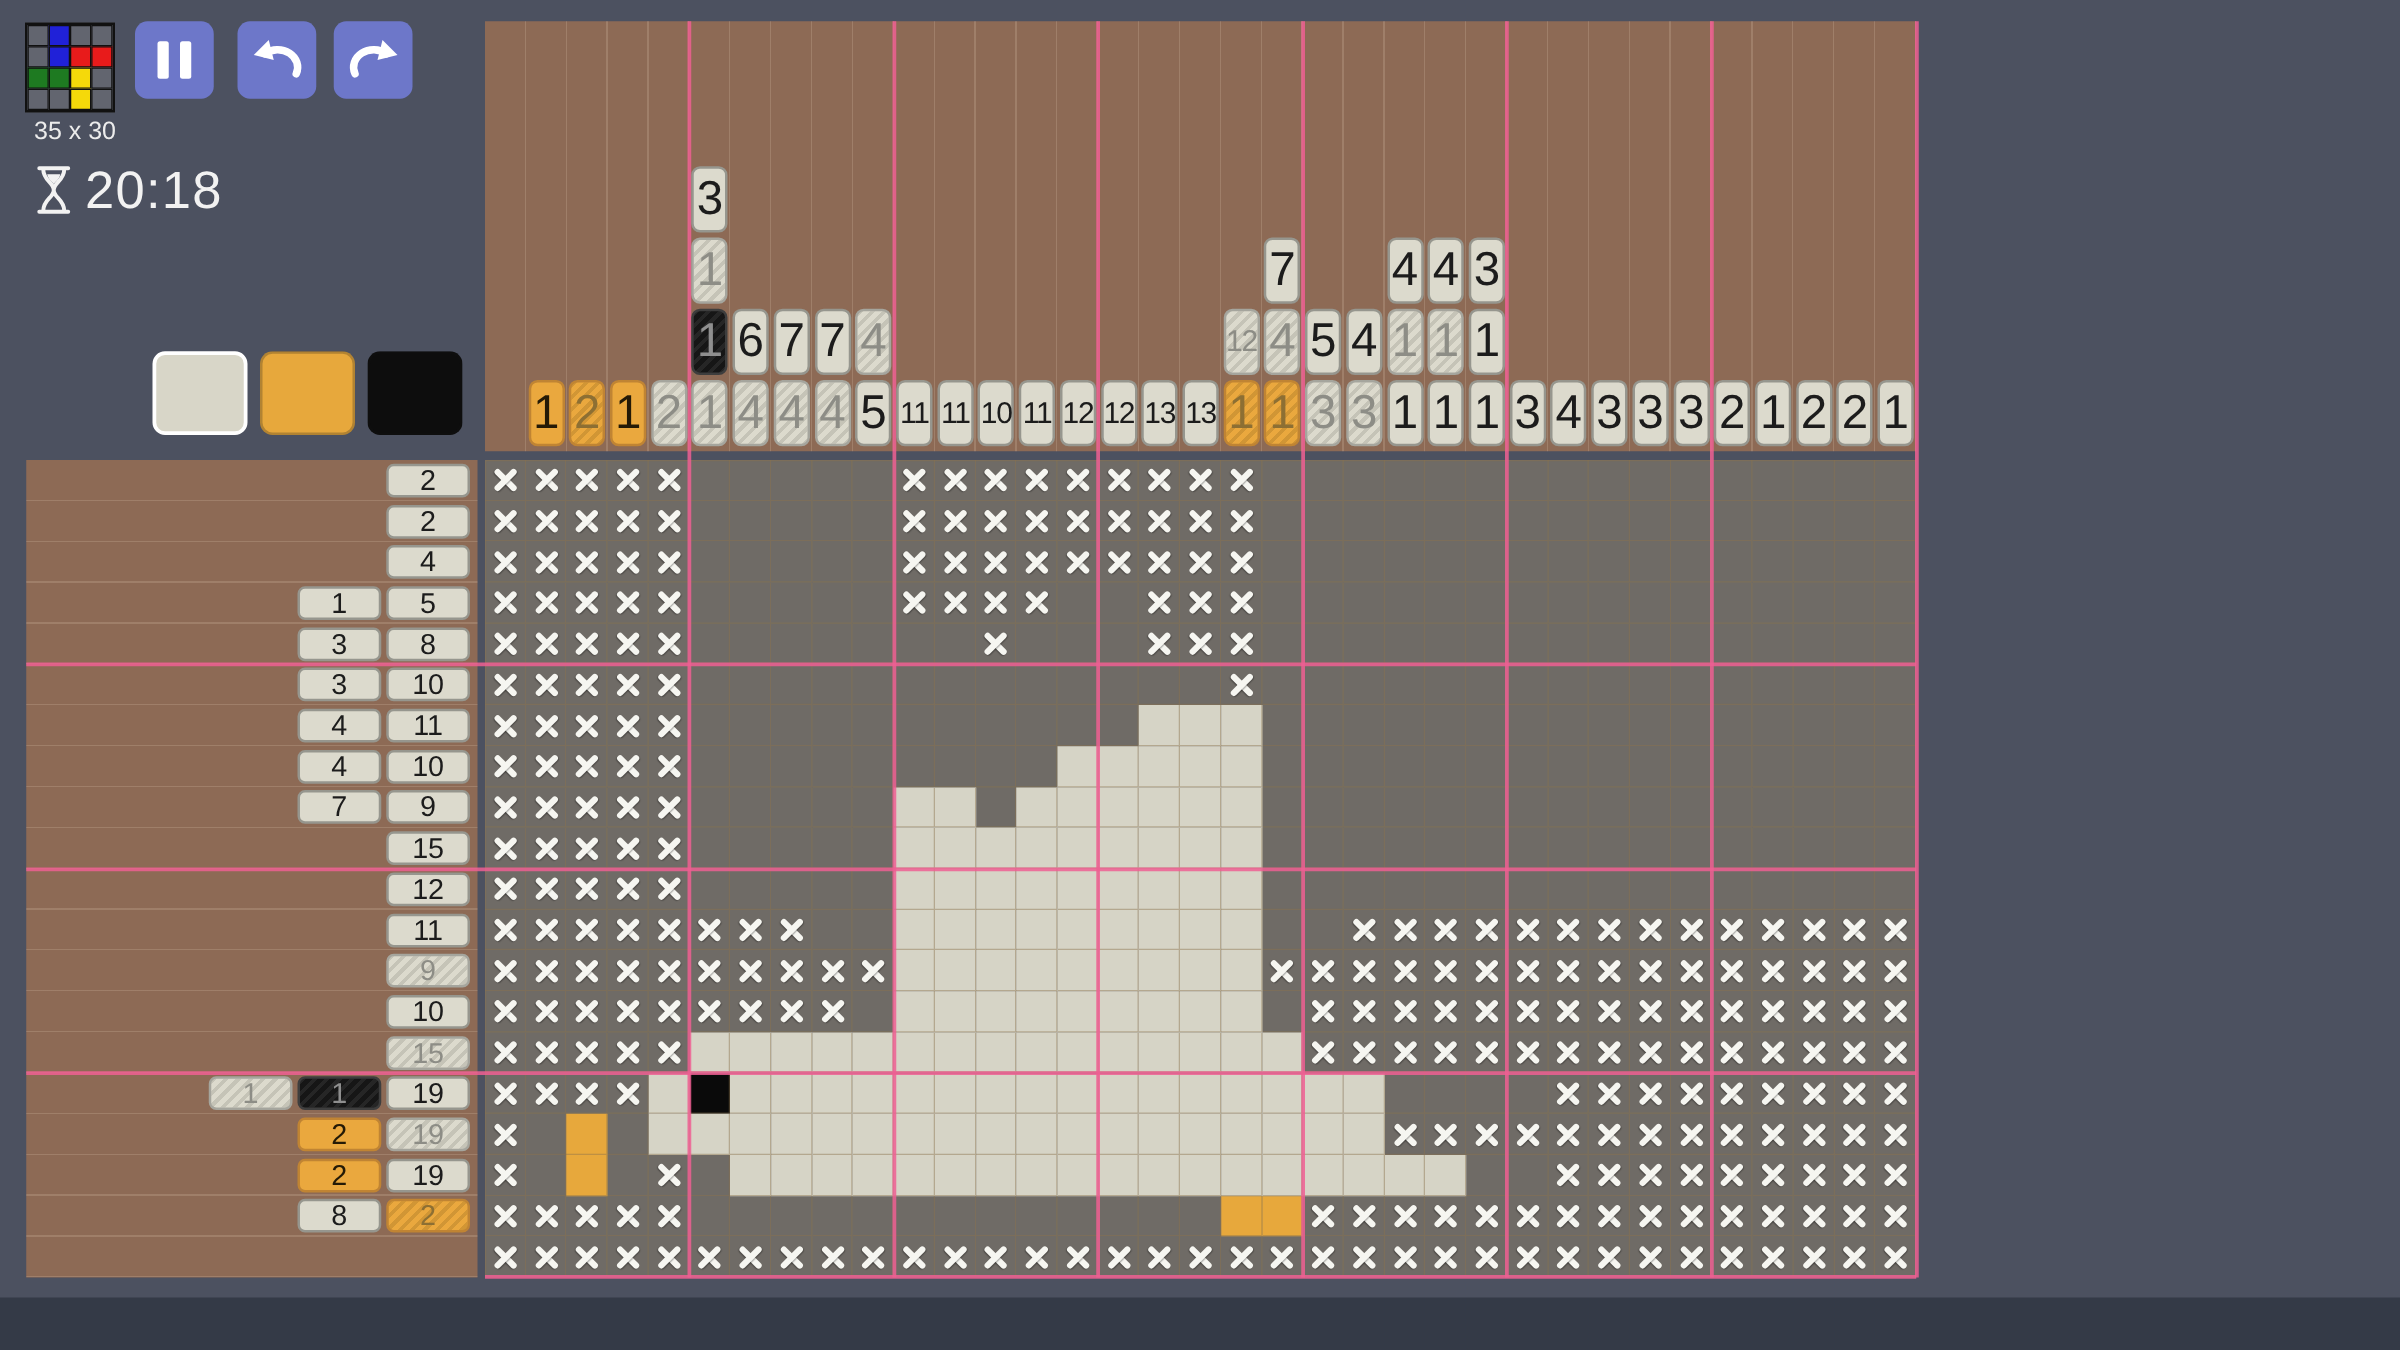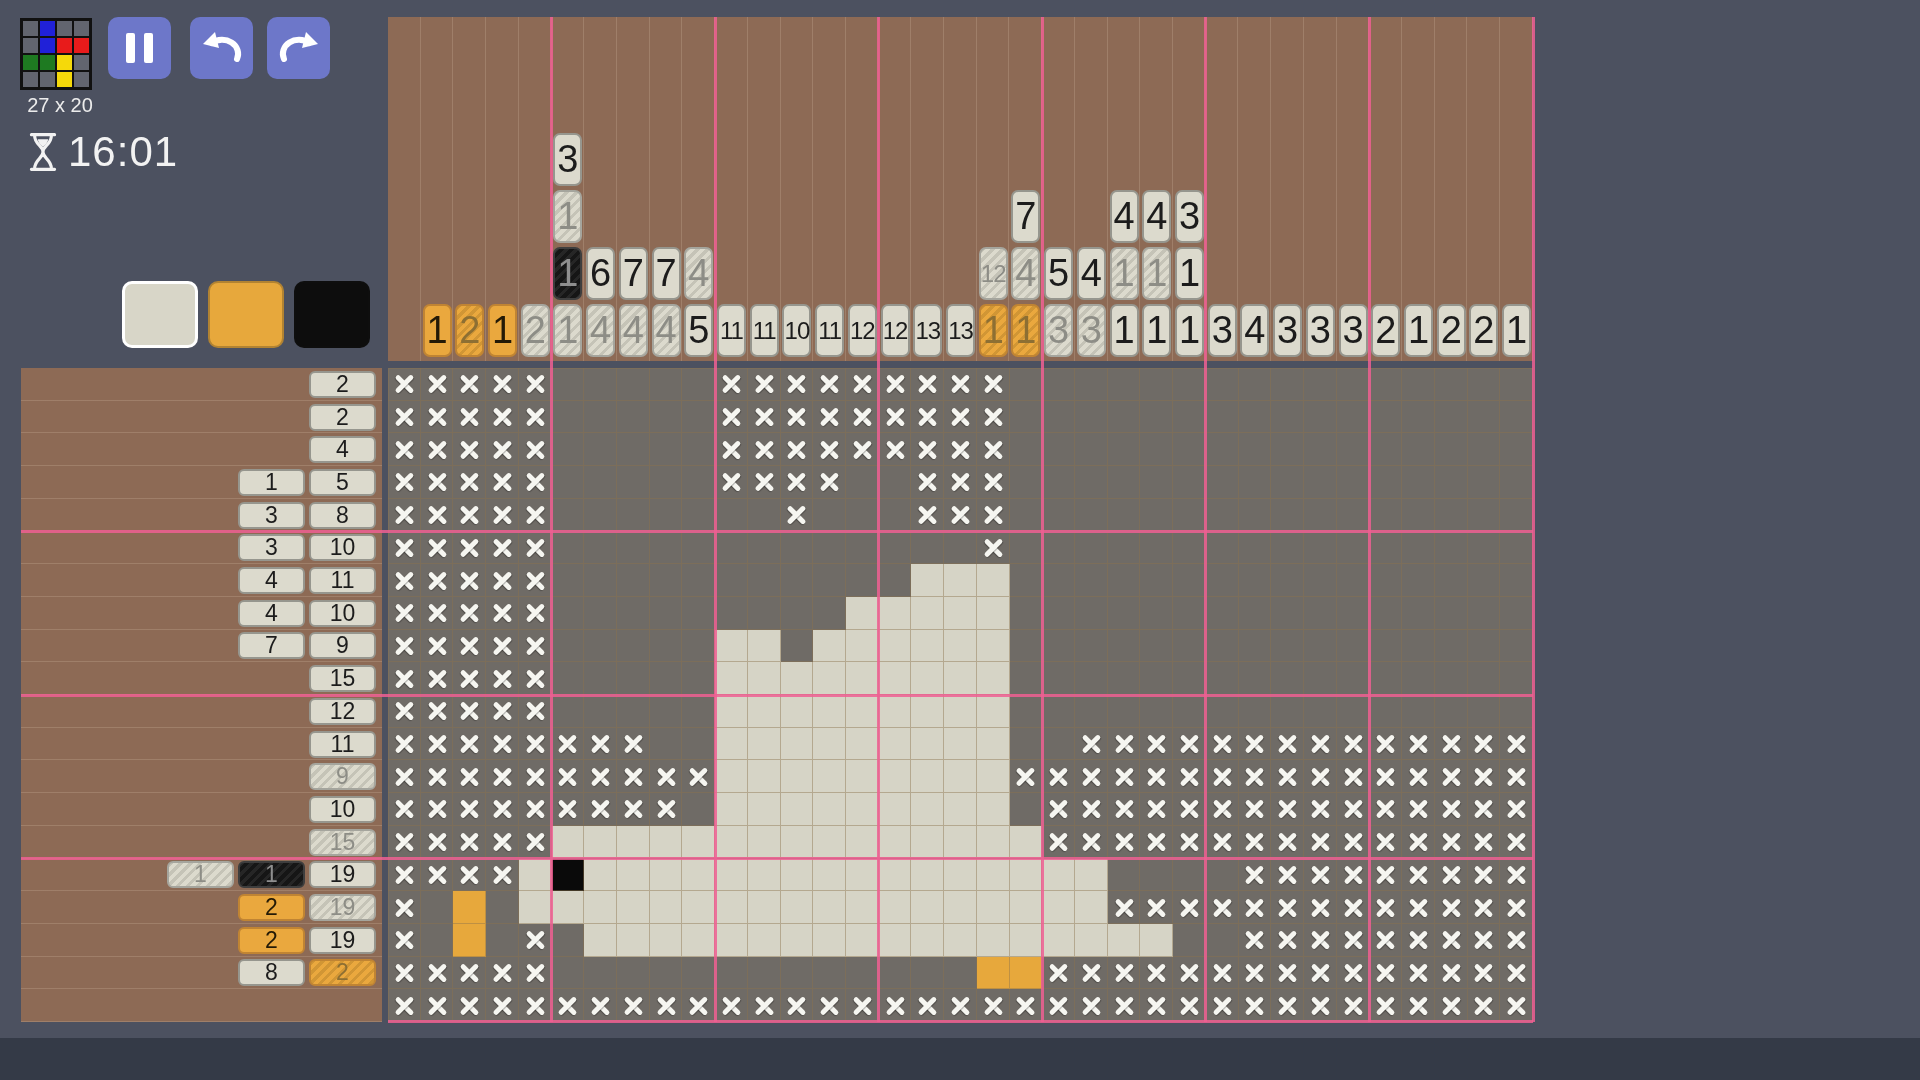--- a/index.html
+++ b/index.html
@@ -81,21 +81,21 @@
       <div class="mc" style="background: rgb(232, 27, 27);"></div>
       <div class="mc" style="background: rgb(30, 122, 33);"></div>
       <div class="mc" style="background: rgb(30, 122, 33);"></div>
       <div class="mc" style="background: rgb(245, 217, 10);"></div>
       <div class="mc" style="background: rgb(98, 101, 111);"></div>
       <div class="mc" style="background: rgb(98, 101, 111);"></div>
       <div class="mc" style="background: rgb(98, 101, 111);"></div>
       <div class="mc" style="background: rgb(245, 217, 10);"></div>
       <div class="mc" style="background: rgb(98, 101, 111);"></div>
     </div>
-  <div class="abs size-label">27 x 20</div>
+  <div class="abs size-label">35 x 30</div>
 
   <button class="abs ctl-btn" id="btn-pause">
     <span class="pause-bars">
         <span></span>
         <span></span>
       </span>
   </button>
   <button class="abs ctl-btn" id="btn-undo">
     <svg width="42" height="36" viewBox="0 0 42 36">
       <path d="M36 29 A 16 14 0 0 0 11 13" fill="none" stroke="#fff" stroke-width="6" stroke-linecap="round"></path>
@@ -107,21 +107,21 @@
       <path d="M36 29 A 16 14 0 0 0 11 13" fill="none" stroke="#fff" stroke-width="6" stroke-linecap="round"></path>
       <polygon points="14,2 2,14 18,18" fill="#fff"></polygon>
     </svg>
   </button>
 
   <div class="abs timer">
     <svg width="30" height="40" viewBox="0 0 28 38">
       <path d="M3 2.5 h22 M3 35.5 h22 M6 3 c0 9 8 10 8 16 c0 -6 8 -7 8 -16 M6 35 c0 -9 8 -10 8 -16 c0 6 8 7 8 16" stroke="#f2f2f2" stroke-width="3" fill="none" stroke-linecap="round"></path>
       <path d="M9 7 c1 5 5 6 5 8 c0 -2 4 -3 5 -8 Z" fill="#f2f2f2"></path>
     </svg>
-    <span class="val">16:01</span>
+    <span class="val">20:18</span>
   </div>
 
   <div id="palette">
       <div class="abs swatch selected" style="left: 122px; top: 281px; background: rgb(216, 214, 200);"></div>
       <div class="abs swatch plain" style="left: 208px; top: 281px; background: rgb(231, 168, 60);"></div>
       <div class="abs swatch plain" style="left: 294px; top: 281px; background: rgb(13, 13, 13);"></div>
     </div>
 
   <div class="abs top-clues" id="top-clues">
       <div class="tile top-tile t-orange" style="left: 34.5714px; bottom: 4px;">1</div>

